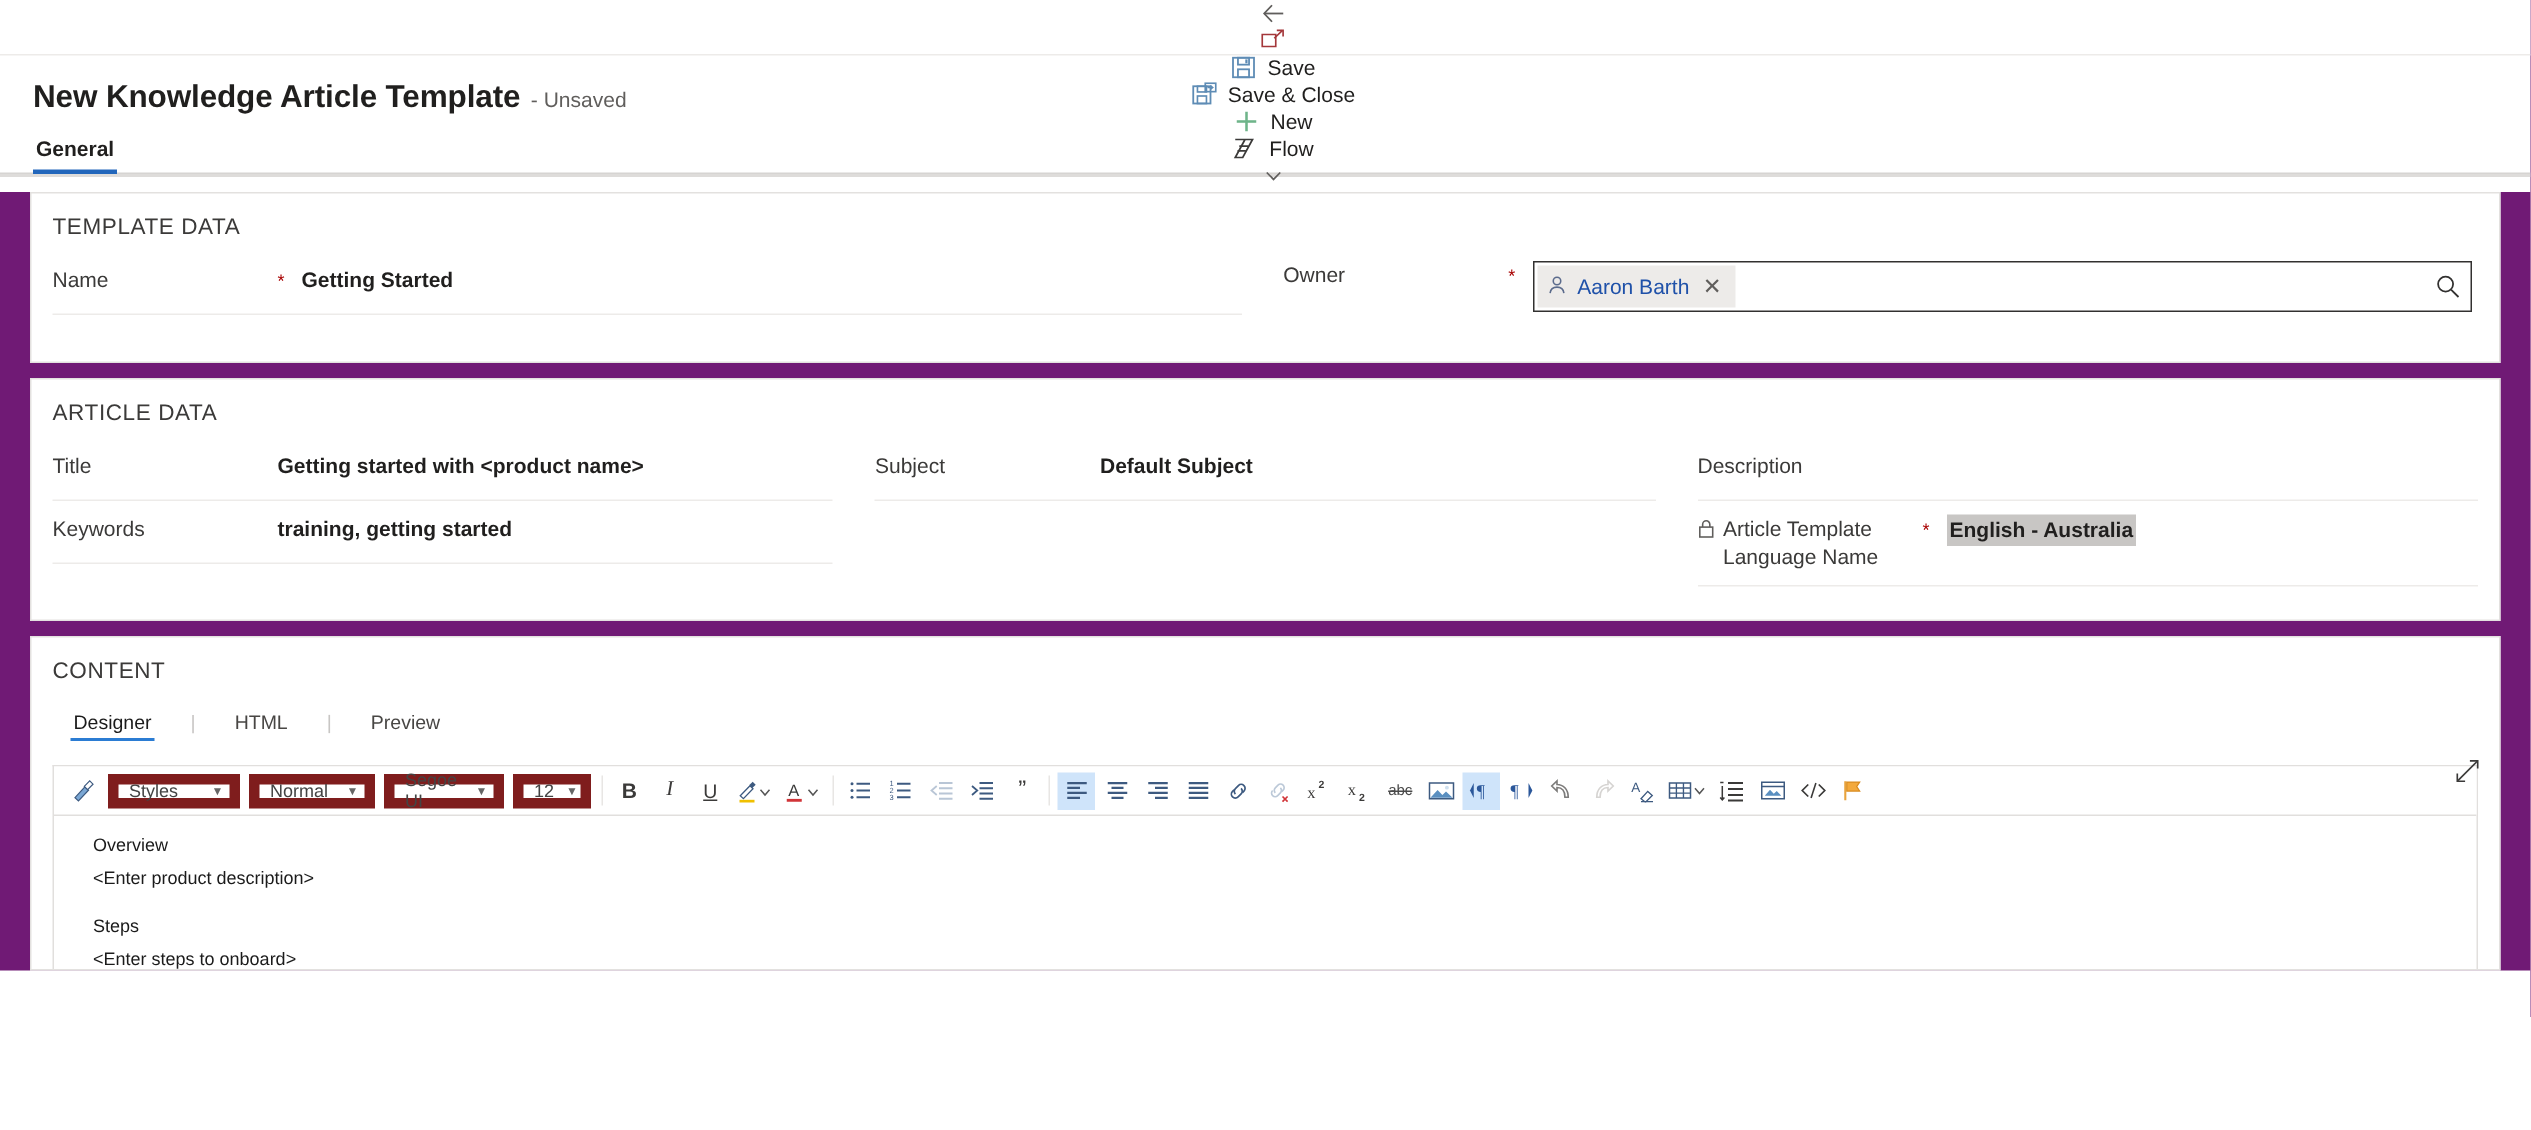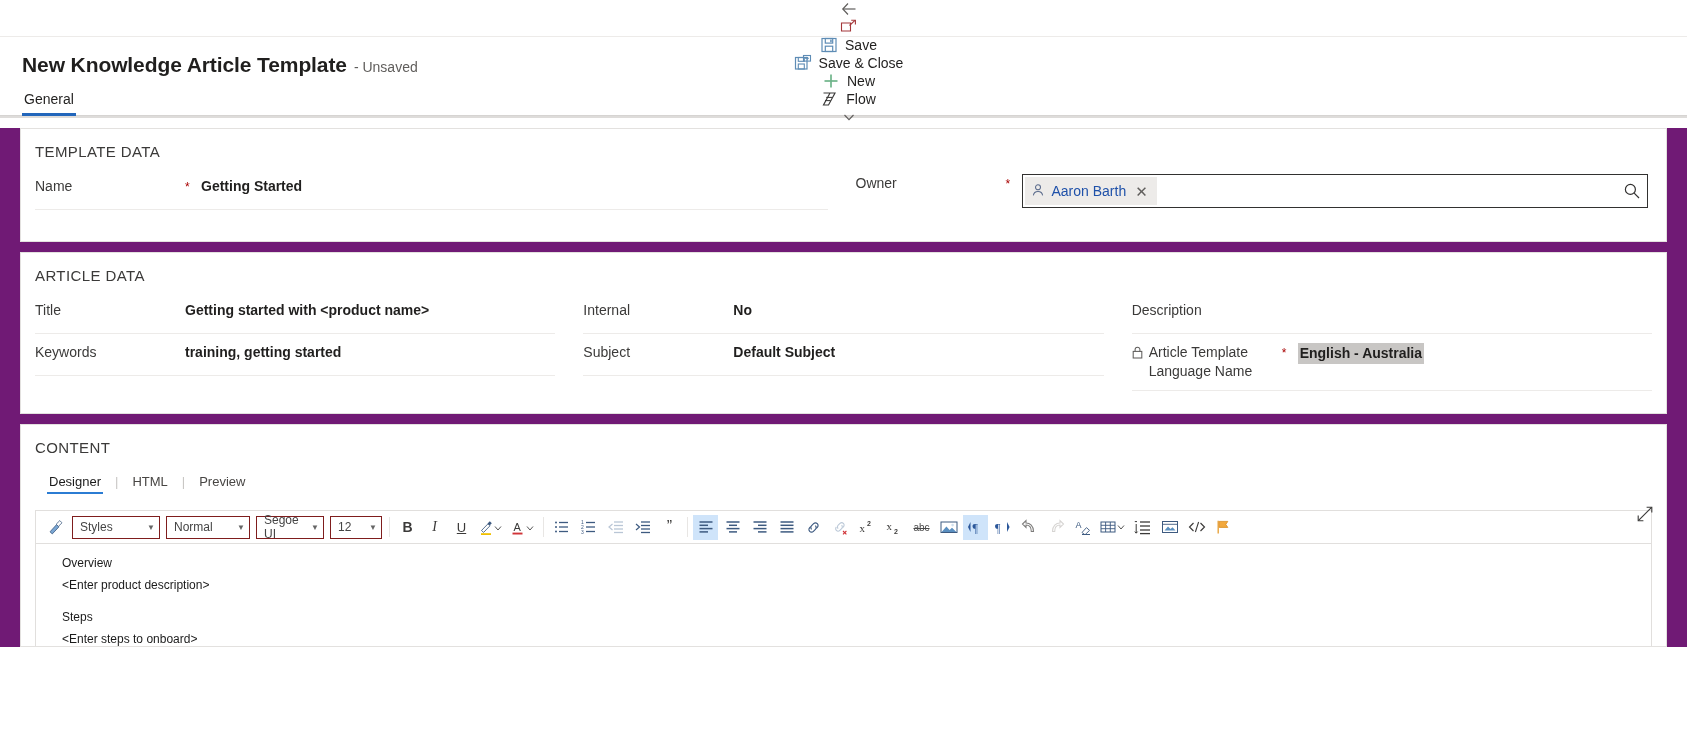--- a/index.html
+++ b/index.html
@@ -40,21 +40,21 @@
   }
   .page-title { font-size:21px; font-weight:600; color:#201f1e; letter-spacing:-0.1px; }
   .page-subtitle { font-size:14px; color:#605e5c; }
 
   
   .tabs { padding:14px 0 0 22px; display:flex; border-bottom:1px solid #d6d4d2; }
   .tab {
     font-size:14px; color:#201f1e; padding:0 2px 8px 2px;
     margin-right:18px; position:relative; cursor:default;
   }
-  .tab.active { font-weight:400;text-align:right; }
+  .tab.active { font-weight:700;text-align:right; }
   .tab.active:after {
     content:""; position:absolute; left:0; right:0; bottom:-1px;
     height:3px; background:#2266bb;
   }
   .tabs-wrap { border-bottom:2px solid #dedcda; }
 
   
   .canvas { padding:0; background:#701a75; }
   .card {
     border:1px solid #e3e1df;
@@ -103,21 +103,21 @@
     background:#edebe9; height:28px; padding:0 7px 0 6px;
     font-size:14px; color:#1f51a9;
   }
   .chip .x { color:#605e5c; font-size:15px; line-height:1; padding:0 2px; }
   .lookup-search {
     position:absolute; right:6px; top:50%; transform:translateY(-50%);
     width:18px; height:18px;
   }
 
   
-  .content-tabs { display:flex; align-items:center; padding:10px 0 0 28px; gap:0; }
+  .content-tabs { display:flex; align-items:center; padding:10px 0 0 28px; gap:12px; }
   .ctab { font-size:13px; color:#484644; padding:0 0 5px 0; position:relative; cursor:default; }
   .ctab.active { color:#1b1b1b; }
   .ctab.active:after {
     content:""; position:absolute; left:-2px; right:-2px; bottom:0; height:2px; background:#2b7cd3;
   }
   .ctab-sep { color:#c8c6c4; padding:0 14px 5px 14px; font-size:13px; }
 
   .expand-ico { position:absolute; right:34px; top:506px; width:16px; height:16px; }
 
   .editor {
@@ -130,29 +130,29 @@
     border-bottom:1px solid #e1dfdd;
     background:#ffffff;
   }
   .tb-btn {
     width:25px; height:25px;
     display:flex; align-items:center; justify-content:center;
     margin:0 1px; cursor:default;
   }
   .tb-btn.on { background:#cfe4fa; }
   .tb-sel {
-    height:23px; border:1px solid #7f1d1d; background:#fff;
+    height:23px; border:7px solid #7f1d1d; background:#fff;
     display:flex; align-items:center; justify-content:space-between;
     font-size:12px; color:#444; padding:0 4px 0 7px;
     margin:0 3px; cursor:default;
   }
   .tb-sel .caret { color:#666; font-size:8px; margin-left:8px; }
   .tb-sel.w-styles { width:88px; }
   .tb-sel.w-normal { width:84px; }
-  .tb-sel.w-font { width:68px; }
+  .tb-sel.w-font { width:80px; }
   .tb-sel.w-size { width:52px; }
   .tb-sep { width:1px; height:20px; background:#e8e6e4; margin:0 4px; }
 
   .doc-body { padding:12px 0 0 26px; font-size:12px; color:#1b1b1b; }
   .doc-h { font-weight:400; font-size:12px; margin:0 0 8px 0; }
   .doc-p { font-size:12px; margin:0 0 18px 0; }
   .doc-p.last { margin-bottom:0; }
   svg { shape-rendering:geometricPrecision; }
 </style>
 </head>
@@ -313,26 +313,20 @@
             <span class="lbl-text">Keywords</span>
           </div>
           <div class="f-value">training, getting started</div>
         </div>
         <div style="height:22px"></div>
       </div>
 
       <div class="col">
         <div class="field-row">
           <div class="f-label">
-            <span class="lbl-text">Internal</span>
-          </div>
-          <div class="f-value">No</div>
-        </div>
-        <div class="field-row">
-          <div class="f-label">
             <span class="lbl-text">Subject</span>
           </div>
           <div class="f-value">Default Subject</div>
         </div>
         <div style="height:22px"></div>
       </div>
 
       <div class="col">
         <div class="field-row">
           <div class="f-label">

